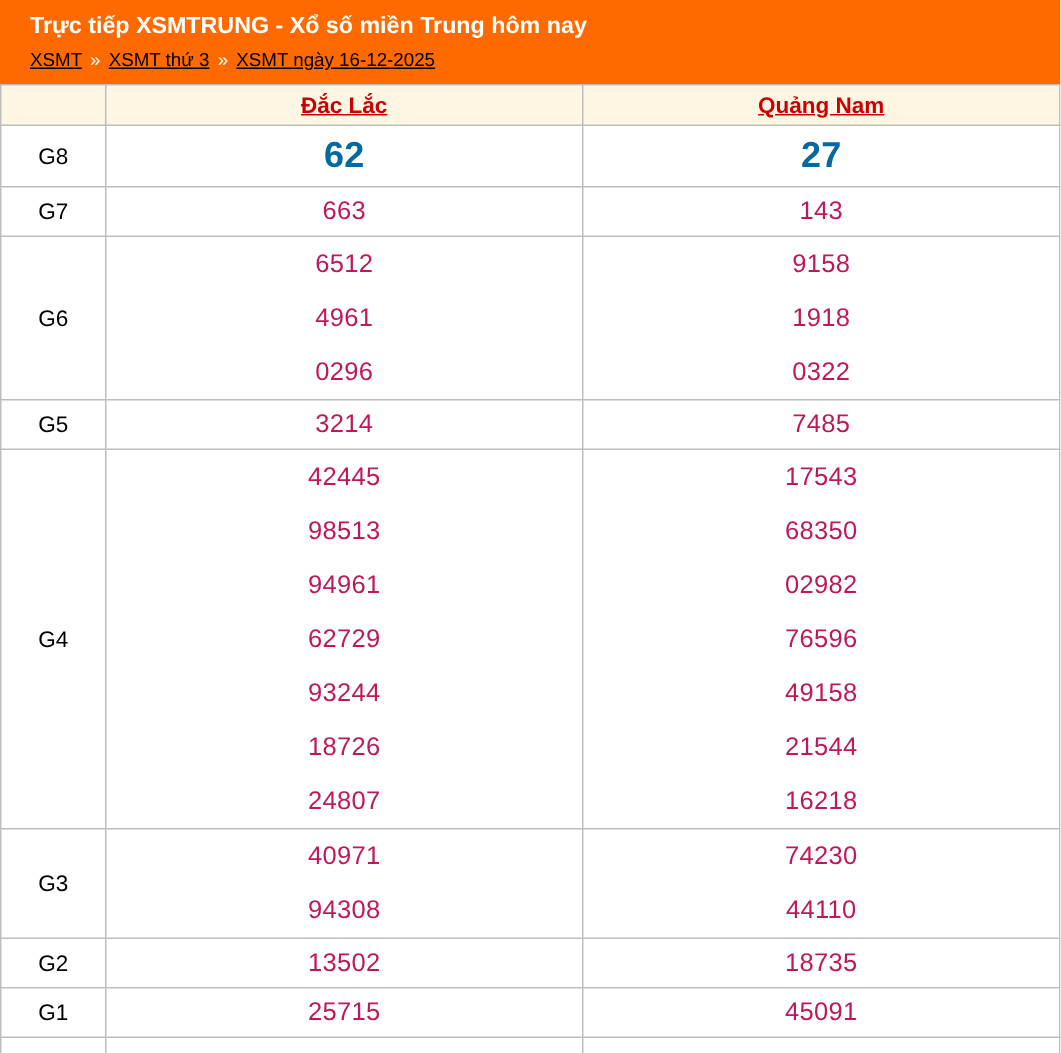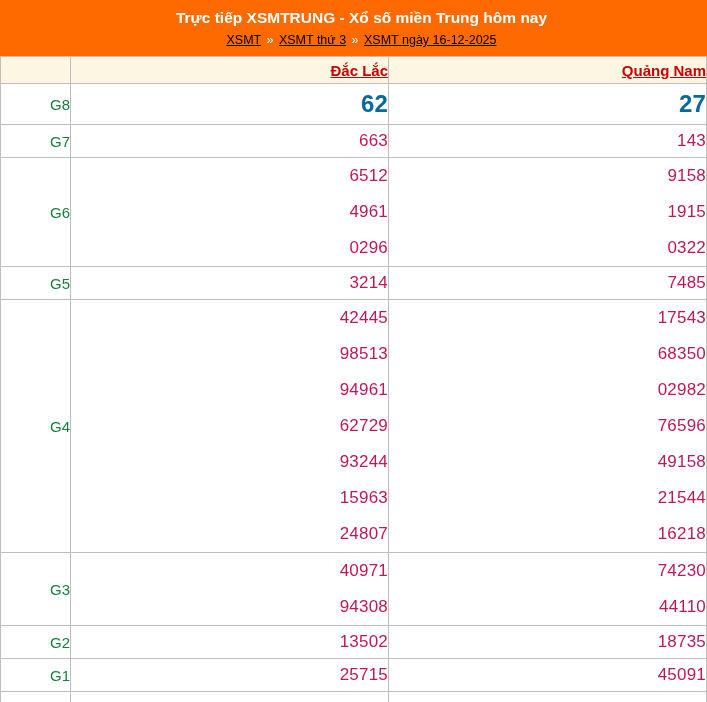--- a/index.html
+++ b/index.html
@@ -15,21 +15,21 @@
     -webkit-font-smoothing: antialiased;
   }
   .page {
     width: 707px;
     box-sizing: border-box;
   }
   
   .header {
     background: #ff6a00;
     color: #ffffff;
-    text-align: center;
+    text-align: left;
     padding: 6px 4px 8px 20px;
     box-sizing: border-box;
   }
   .header-title {
     font-size: 15.5px;
     font-weight: bold;
     line-height: 20px;
     margin: 2px 0 4px 0;
   }
   .breadcrumb {
@@ -46,42 +46,42 @@
     text-decoration: none;
   }
   
   table.result {
     border-collapse: collapse;
     width: 707px;
     table-layout: fixed;
   }
   table.result td, table.result th {
     border: 1px solid #bdbdbd;
-    text-align: right;
+    text-align: center;
     vertical-align: middle;
     font-size: 15px;
     padding: 0;
   }
   col.c-prize { width: 70px; }
   col.c-prov  { width: 318px; }
 
   .prov-head {
     background: #fdf6e3;
     height: 26px;
     font-size: 12.5px;
     font-weight: bold;
     color: #cc0000;
   }
   .prov-head a {
     color: #cc0000;
     text-decoration: underline;
   }
   .prize-label {
     font-size: 13px;
-    color: #15803d;
+    color: #000000;
     background: #ffffff;
   }
   .cell {
     background: #ffffff;
   }
   .num-line {
     line-height: 36px;
     height: 36px;
     font-size: 17px;
     color: #be185d;
@@ -155,42 +155,42 @@
         </tr>
         <tr class="g6">
           <td class="prize-label">G6</td>
           <td class="cell multi">
             <div class="num-line">6512</div>
             <div class="num-line">4961</div>
             <div class="num-line">0296</div>
           </td>
           <td class="cell multi">
             <div class="num-line">9158</div>
-            <div class="num-line">1915</div>
+            <div class="num-line">1918</div>
             <div class="num-line">0322</div>
           </td>
         </tr>
         <tr class="g5">
           <td class="prize-label">G5</td>
           <td class="cell">
             <div class="num-line">3214</div>
           </td>
           <td class="cell">
             <div class="num-line">7485</div>
           </td>
         </tr>
         <tr class="g4">
           <td class="prize-label">G4</td>
           <td class="cell multi">
             <div class="num-line">42445</div>
             <div class="num-line">98513</div>
             <div class="num-line">94961</div>
             <div class="num-line">62729</div>
             <div class="num-line">93244</div>
-            <div class="num-line">15963</div>
+            <div class="num-line">18726</div>
             <div class="num-line">24807</div>
           </td>
           <td class="cell multi">
             <div class="num-line">17543</div>
             <div class="num-line">68350</div>
             <div class="num-line">02982</div>
             <div class="num-line">76596</div>
             <div class="num-line">49158</div>
             <div class="num-line">21544</div>
             <div class="num-line">16218</div>

